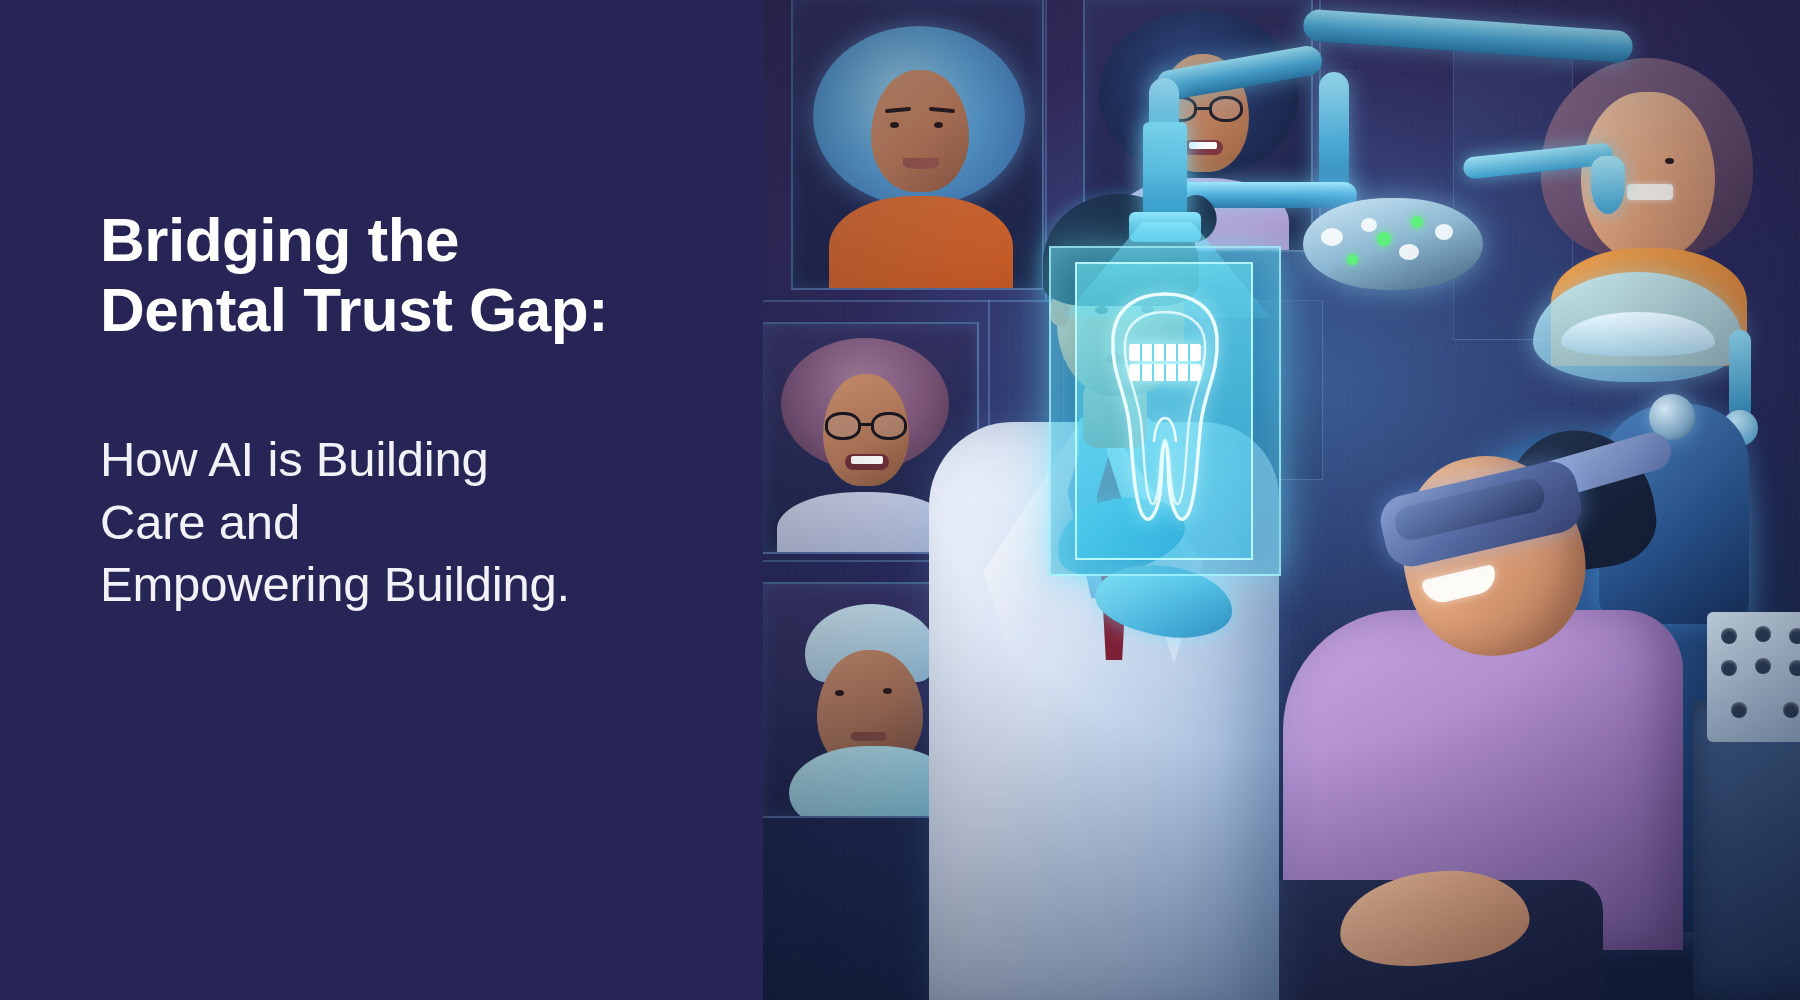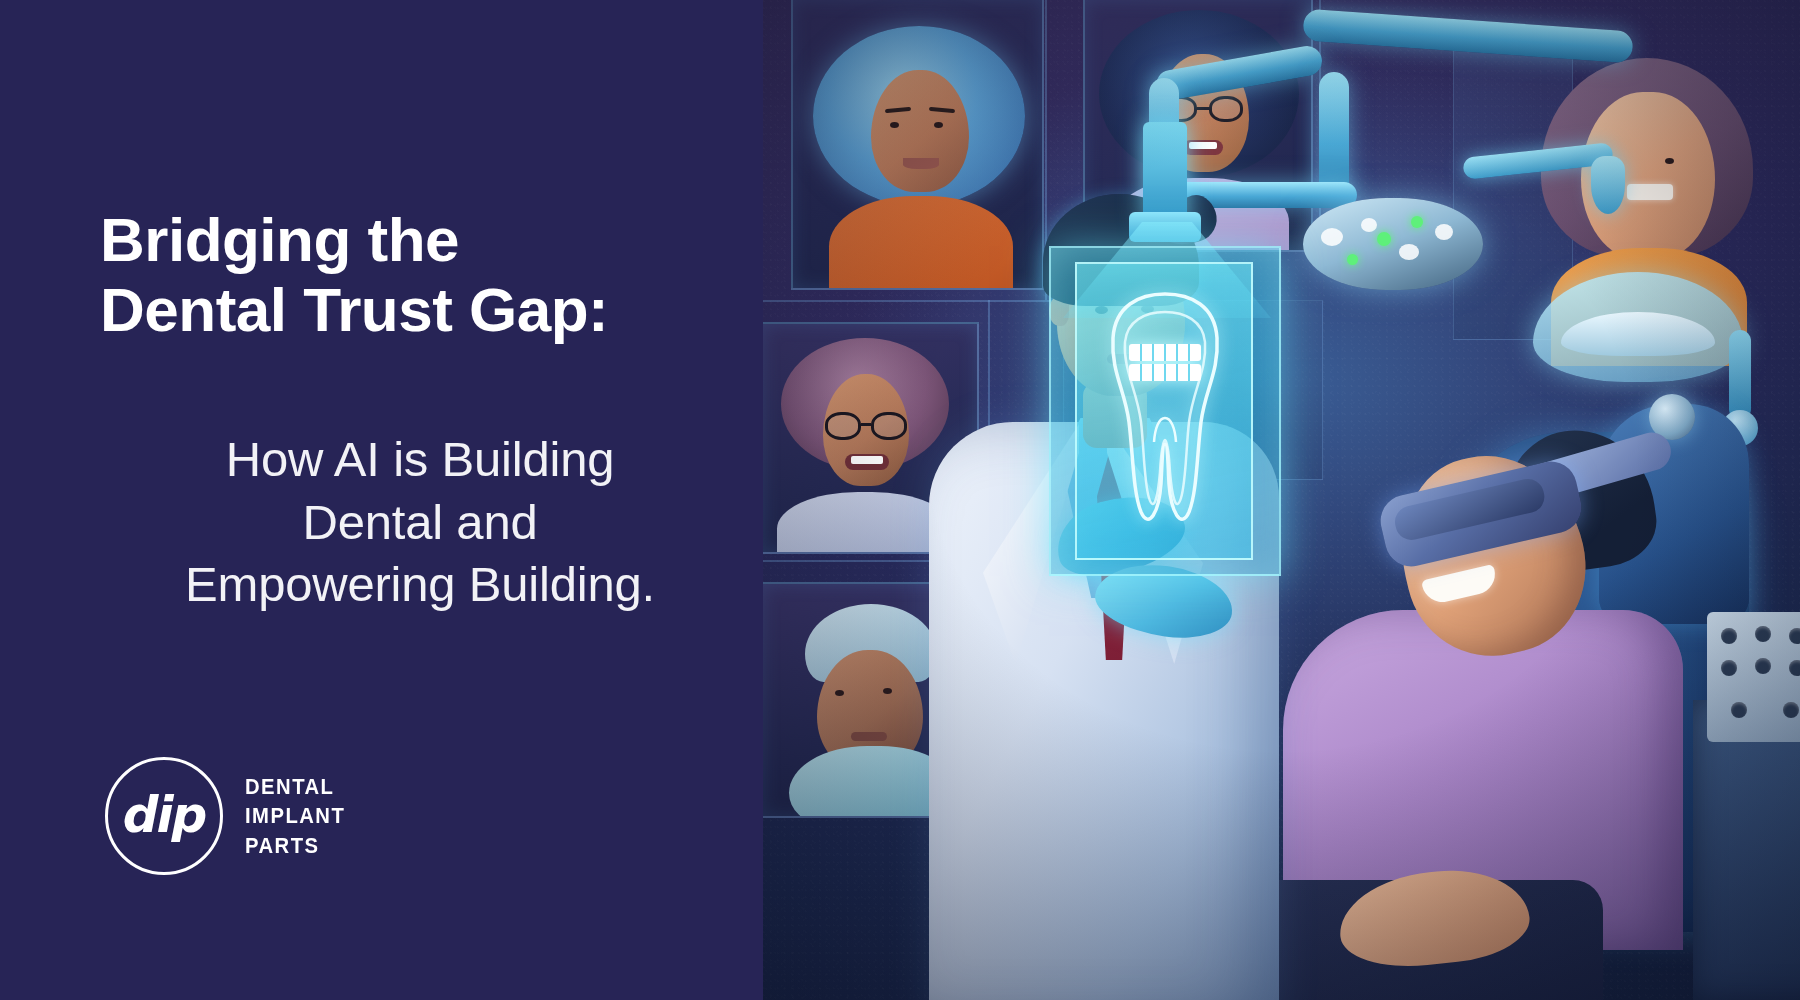--- a/index.html
+++ b/index.html
@@ -40,21 +40,21 @@
   .subhead {
     position:absolute;
     left:100px; top:428px;
     width:640px;
     color:#f2f2f6;
     font-weight:normal;
     font-size:49px;
     line-height:1.28;
     letter-spacing:-0.2px;
   }
-  .subhead .sh-line { display:block; white-space:nowrap;text-align:center; }
+  .subhead .sh-line { display:block; white-space:nowrap; }
 
   
   .logo-lockup {
     position:absolute;
     left:105px; top:757px;
     display:flex;
     align-items:center;
     gap:22px;
   }
   .logo-mark {
@@ -411,34 +411,24 @@
 
   <div class="left-panel">
 
     <div class="headline">
       <span class="hl-line">Bridging the</span>
       <span class="hl-line">Dental Trust Gap:</span>
     </div>
 
     <div class="subhead">
       <span class="sh-line">How AI is Building</span>
-      <span class="sh-line">Dental and</span>
+      <span class="sh-line">Care and</span>
       <span class="sh-line">Empowering Building.</span>
     </div>
 
-    <div class="logo-lockup">
-      <div class="logo-mark">
-        <span class="dip-word">dip</span>
-      </div>
-      <div class="logo-words">
-        <span>DENTAL</span>
-        <span>IMPLANT</span>
-        <span>PARTS</span>
-      </div>
-    </div>
   </div>
 
   <div class="art">
     <div class="art-noise"></div>
 
     <div class="seam" style="left:282px; top:0; width:2px; height:300px;"></div>
     <div class="seam" style="left:0;   top:300px; width:300px; height:2px;"></div>
     <div class="seam" style="left:0;   top:560px; width:250px; height:2px;"></div>
     <div class="seam" style="left:225px; top:300px; width:2px; height:300px;"></div>
     <div class="seam" style="left:556px; top:0; width:2px; height:260px;"></div>

